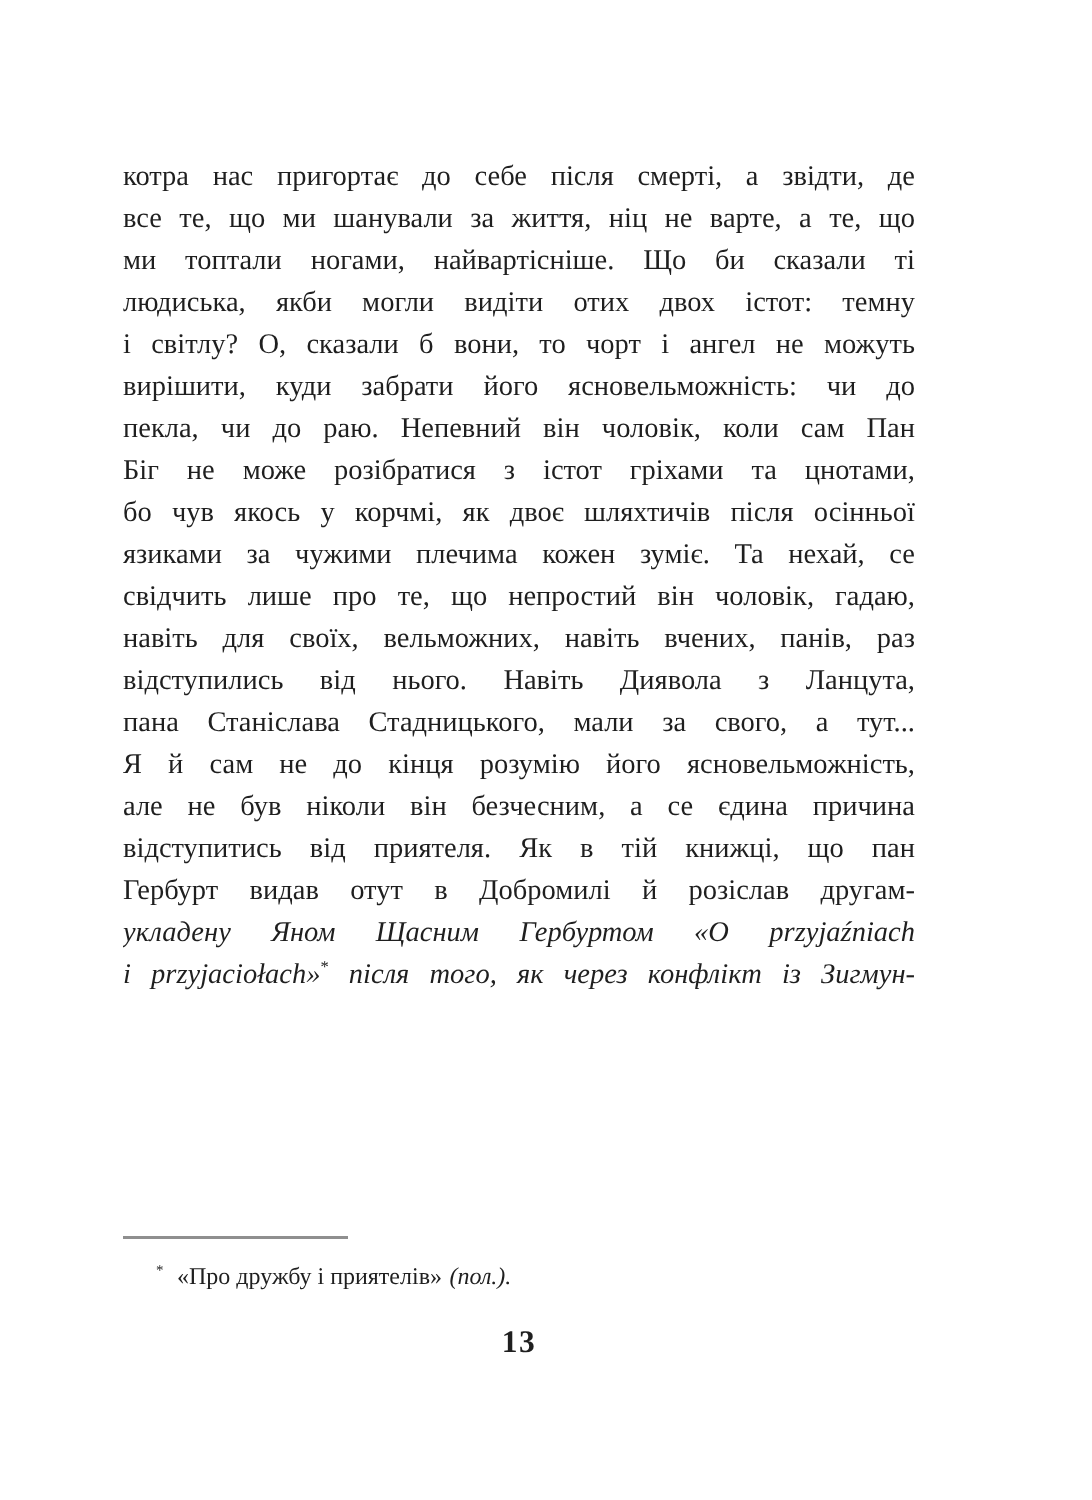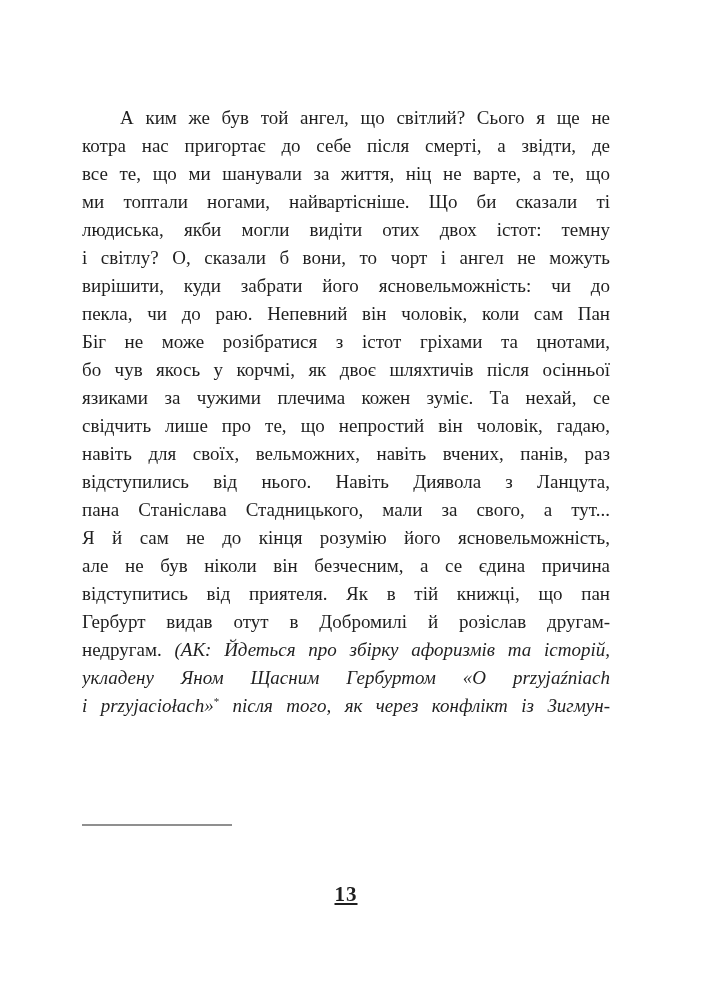--- a/index.html
+++ b/index.html
@@ -59,51 +59,51 @@
   .fn-lang { font-style: italic; margin-left: 5px; }
   .page-number {
     position: absolute;
     left: 82px;
     top: 882px;
     width: 528px;
     text-align: center;
     font-size: 21px;
     font-weight: bold;
     letter-spacing: 1px;
-    text-decoration: underline;
   }
 </style>
 </head>
 <body>
 
 <div class="page">
 
   <div class="text-block">
-      <div class="line indent"><span>А ким же був той ангел, що світлий? Сього я ще не</span></div>
       <div class="line"><span>котра нас пригортає до себе після смерті, а звідти, де</span></div>
       <div class="line"><span>все те, що ми шанували за життя, ніц не варте, а те, що</span></div>
       <div class="line"><span>ми топтали ногами, найвартісніше. Що би сказали ті</span></div>
       <div class="line"><span>людиська, якби могли видіти отих двох істот: темну</span></div>
       <div class="line"><span>і світлу? О, сказали б вони, то чорт і ангел не можуть</span></div>
       <div class="line"><span>вирішити, куди забрати його ясновельможність: чи до</span></div>
       <div class="line"><span>пекла, чи до раю. Непевний він чоловік, коли сам Пан</span></div>
       <div class="line"><span>Біг не може розібратися з істот гріхами та цнотами,</span></div>
       <div class="line"><span>бо чув якось у корчмі, як двоє шляхтичів після осінньої</span></div>
       <div class="line"><span>язиками за чужими плечима кожен зуміє. Та нехай, се</span></div>
       <div class="line"><span>свідчить лише про те, що непростий він чоловік, гадаю,</span></div>
       <div class="line"><span>навіть для своїх, вельможних, навіть вчених, панів, раз</span></div>
       <div class="line"><span>відступились від нього. Навіть Диявола з Ланцута,</span></div>
       <div class="line"><span>пана Станіслава Стадницького, мали за свого, а тут...</span></div>
       <div class="line"><span>Я й сам не до кінця розумію його ясновельможність,</span></div>
       <div class="line"><span>але не був ніколи він безчесним, а се єдина причина</span></div>
       <div class="line"><span>відступитись від приятеля. Як в тій книжці, що пан</span></div>
       <div class="line"><span>Гербурт видав отут в Добромилі й розіслав другам-</span></div>
-      <div class="line"><span>недругам. </span><span class="it">(АК: Йдеться про збірку афоризмів та історій,</span></div>
       <div class="line"><span class="it">укладену Яном Щасним Гербуртом «O przyjaźniach</span></div>
       <div class="line"><span class="it">i przyjaciołach»</span><span class="sup">*</span><span class="it"> після того, як через конфлікт із Зигмун-</span></div>
     </div>
 
   <div class="footnote-sep"></div>
 
+  <div class="footnote">
+    <span class="fn-marker">*</span><span class="fn-text">«Про дружбу і приятелів»</span><span class="fn-lang">(пол.).</span>
+  </div>
 
   <div class="page-number">13</div>
 
 </div>
 
 </body></html>

